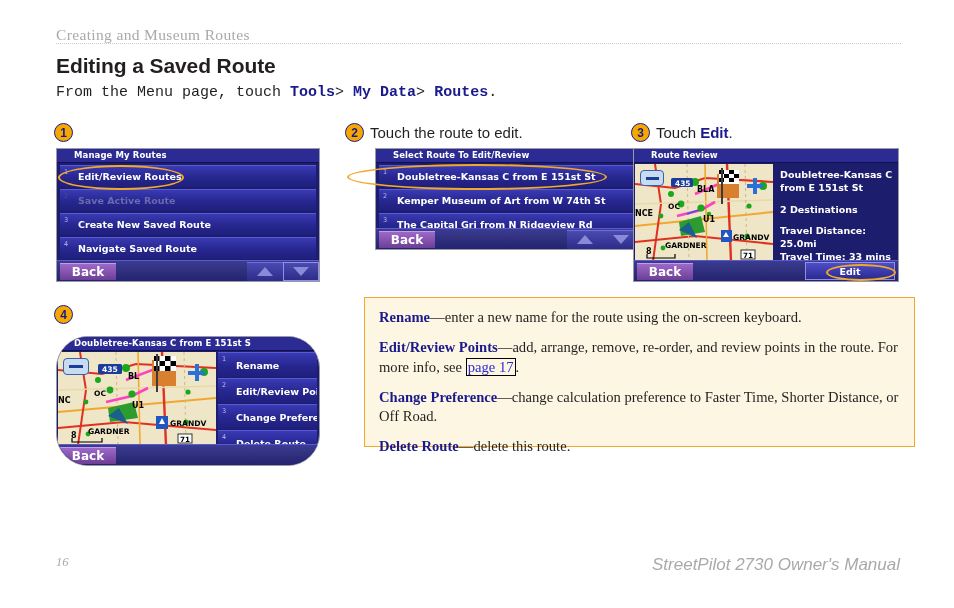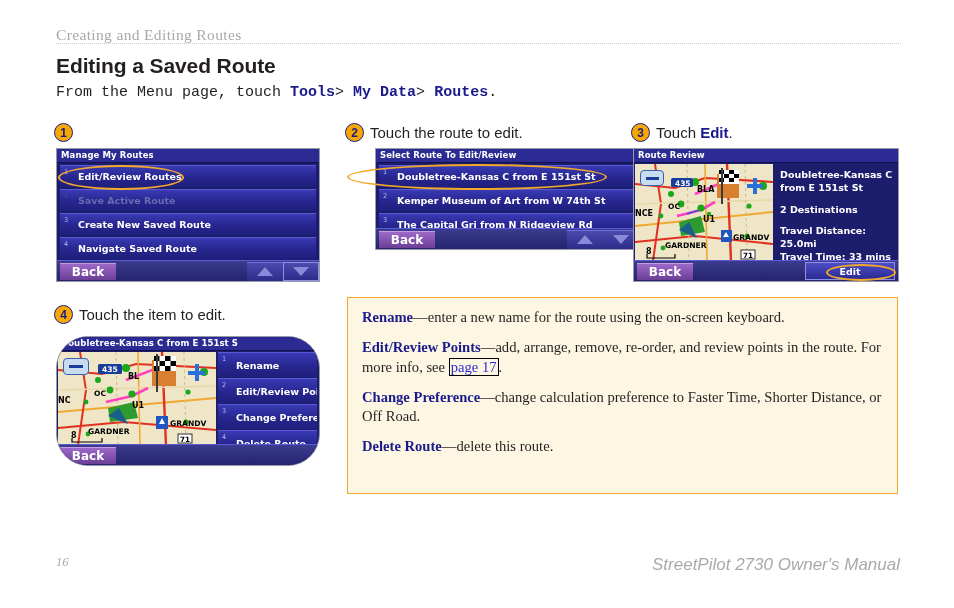--- a/index.html
+++ b/index.html
@@ -61,21 +61,21 @@
     background: #1d1d6e;
     border: 1px solid #9a9aa6;
     overflow: hidden;
     font-family: "DejaVu Sans", sans-serif;
   }
   .dev-title {
     height: 14px;
     background: #2b2b93;
     color: #ffffff;
     font-size: 8.5px; font-weight: bold;
-    padding: 1px 0 0 4px;
+    padding: 1px 0 0 17px;
     letter-spacing: .1px;
     border-bottom: 1px solid #11114d;
     white-space: nowrap; overflow: hidden;
   }
   .dev-rows { padding: 2px 3px 0 3px; }
   .dev-row {
     position: relative;
     height: 22px; margin-bottom: 2px;
     background: linear-gradient(#3a3ab4, #26268f 55%, #1f1f7d);
     border-top: 1px solid #5a5ad6;
@@ -139,22 +139,22 @@
 
   
   .side-menu {
     position: absolute; right: 0; top: 14px; bottom: 21px; left: 159px;
     padding: 1px 2px 0 2px;
   }
   .side-menu .dev-row { height: 25px; margin-bottom: 1px; }
 
   
   .callout {
-    position: absolute; left: 347px; top: 297px;
-    width: 551px; height: 197px;
+    position: absolute; left: 364px; top: 297px;
+    width: 551px; height: 150px;
     background: #fdf6e2;
     border: 1.5px solid #f2a92b;
     padding: 10px 14px 0 14px;
     font-family: "Liberation Serif", serif;
     font-size: 14.6px; color: #231f20;
     line-height: 1.32;
   }
   .callout p { margin: 0 0 11px 0; }
   .callout b { color: #1a1a8c; }
   .pagelink {
@@ -170,21 +170,21 @@
   .footer-right {
     position: absolute; right: 54px; top: 555px;
     font-family: "Liberation Sans", sans-serif; font-style: italic;
     font-size: 17px; color: #a9a9ac;
   }
 </style>
 </head>
 <body>
 
 <div class="running-header">
-  <span class="sc">Creating and Editing Routes</span>
+  <span class="sc">Creating and Museum Routes</span>
 </div>
 <div class="header-rule"></div>
 
 <div class="page-title">Editing a Saved Route</div>
 
 <div class="intro">
   <span>From the Menu page, touch </span><b>Tools</b><span class="gt">&gt;</span> <b>My Data</b><span class="gt">&gt;</span> <b>Routes</b><span>.</span>
 </div>
 
 <div class="step-caption" style="left:54px; top:123px;">
@@ -340,21 +340,20 @@
   <div class="dev-bottom">
     <div class="btn-back">Back</div>
     <div style="flex:1"></div>
     <div style="width:90px;height:18px;margin-right:3px;background:linear-gradient(#4e4ec6,#2a2a93);border:1px solid #8f8fe8;color:#fff;font-size:9.5px;font-weight:bold;display:flex;align-items:center;justify-content:center;">Edit</div>
   </div>
 </div>
 <div class="oval" style="left:826px; top:264px; width:70px; height:17px;"></div>
 
 <div class="step-caption" style="left:54px; top:305px;">
   <span class="num">4</span>
-  <span class="txt">Touch the item to edit.</span>
 </div>
 
 <div class="device" style="left:56px; top:336px; width:264px; height:130px;border-radius:32px;">
   <div class="dev-title">Doubletree-Kansas C from E 151st S</div>
 
   <div class="map" style="left:1px; top:15px; width:158px; height:93px;">
     <svg width="158" height="93" viewBox="0 0 158 93">
       <rect x="0" y="0" width="158" height="93" fill="#efe6c8"></rect>
       <path d="M0 60 L158 46" stroke="#f0a830" stroke-width="2" fill="none"></path>
       <path d="M0 18 L44 22 L78 12 L158 16" stroke="#e03020" stroke-width="2.2" fill="none"></path>

